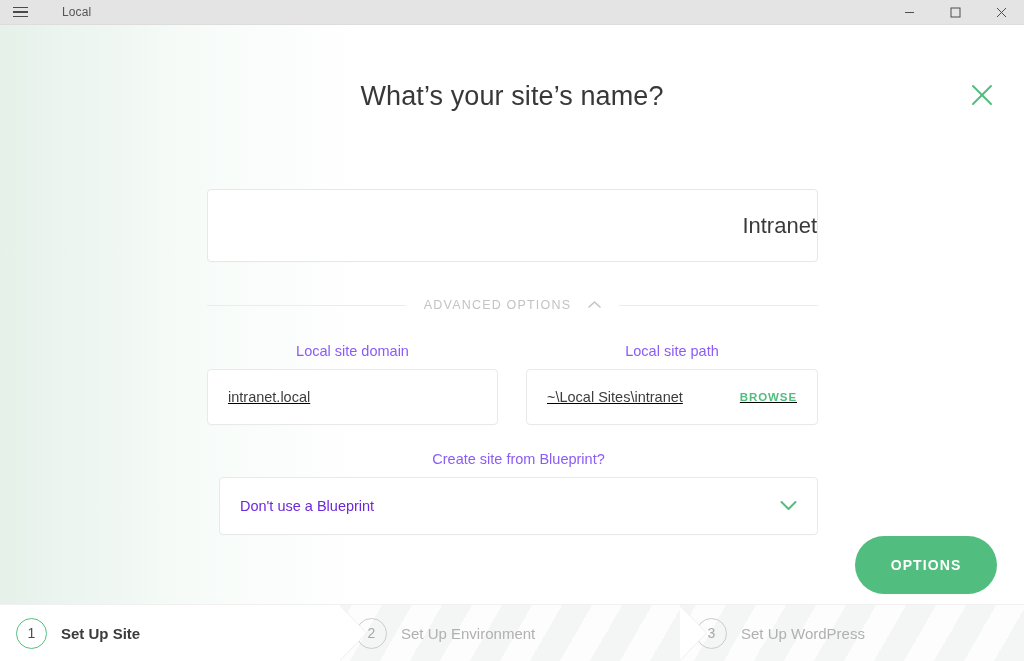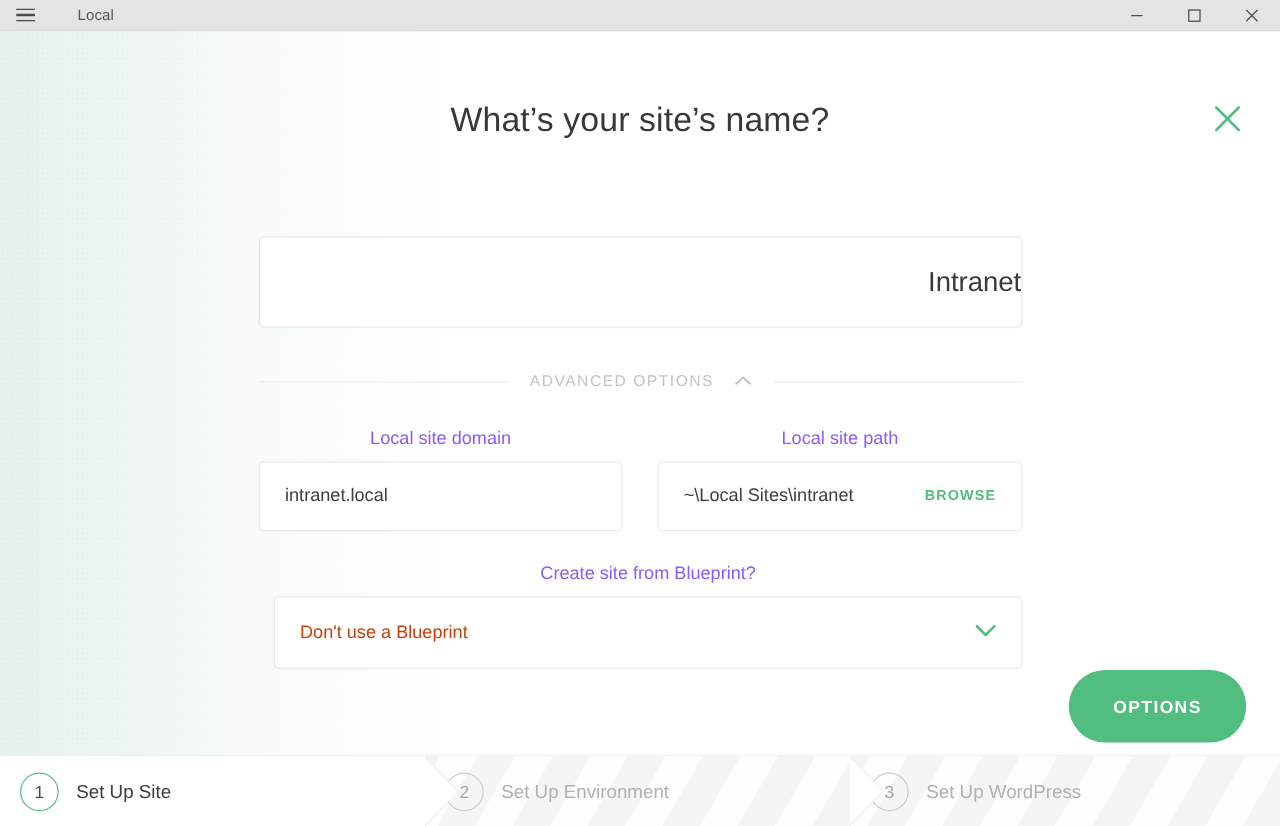--- a/index.html
+++ b/index.html
@@ -187,20 +187,21 @@
   }
   .field-box {
     height: 56px;
     border: 1px solid #e9e9e9;
     border-radius: 4px;
     background: #ffffff;
     display: flex;
     align-items: center;
     padding: 0 20px;
     box-shadow: 0 1px 1px rgba(0,0,0,0.012);
+    text-decoration: underline;
   }
   .field-box input {
     border: 0;
     outline: 0;
     flex: 1;
     font-family: "Liberation Sans", sans-serif;
     font-size: 14.5px;
     color: #3d3d3d;
     background: transparent;
     min-width: 0;
@@ -223,21 +224,21 @@
     background: #ffffff;
     display: flex;
     align-items: center;
     padding: 0 20px;
     cursor: pointer;
     box-shadow: 0 1px 1px rgba(0,0,0,0.012);
   }
   .select-value {
     flex: 1;
     font-size: 14.5px;
-    color: #c2410c;
+    color: #6d28d9;
   }
 
   .continue-wrap {
     position: absolute;
     right: 27px;
     top: 511px;
   }
   .continue-btn {
     width: 142px;
     height: 58px;
@@ -349,21 +350,21 @@
     background: transparent;
   }
   .step.active .step-circle {
     border-color: #56c07f;
     color: #4c4c4c;
   }
   .step-label {
     font-size: 15px;
     color: #b0b0b0;
   }
-  .step.active .step-label { color: #3c3c3c; }
+  .step.active .step-label { color: #3c3c3c; font-weight: bold; }
 </style>
 </head>
 <body>
 
 <div class="app-window">
 
   <div class="titlebar">
     <div class="hamburger">
       <span></span>
       <span></span>

